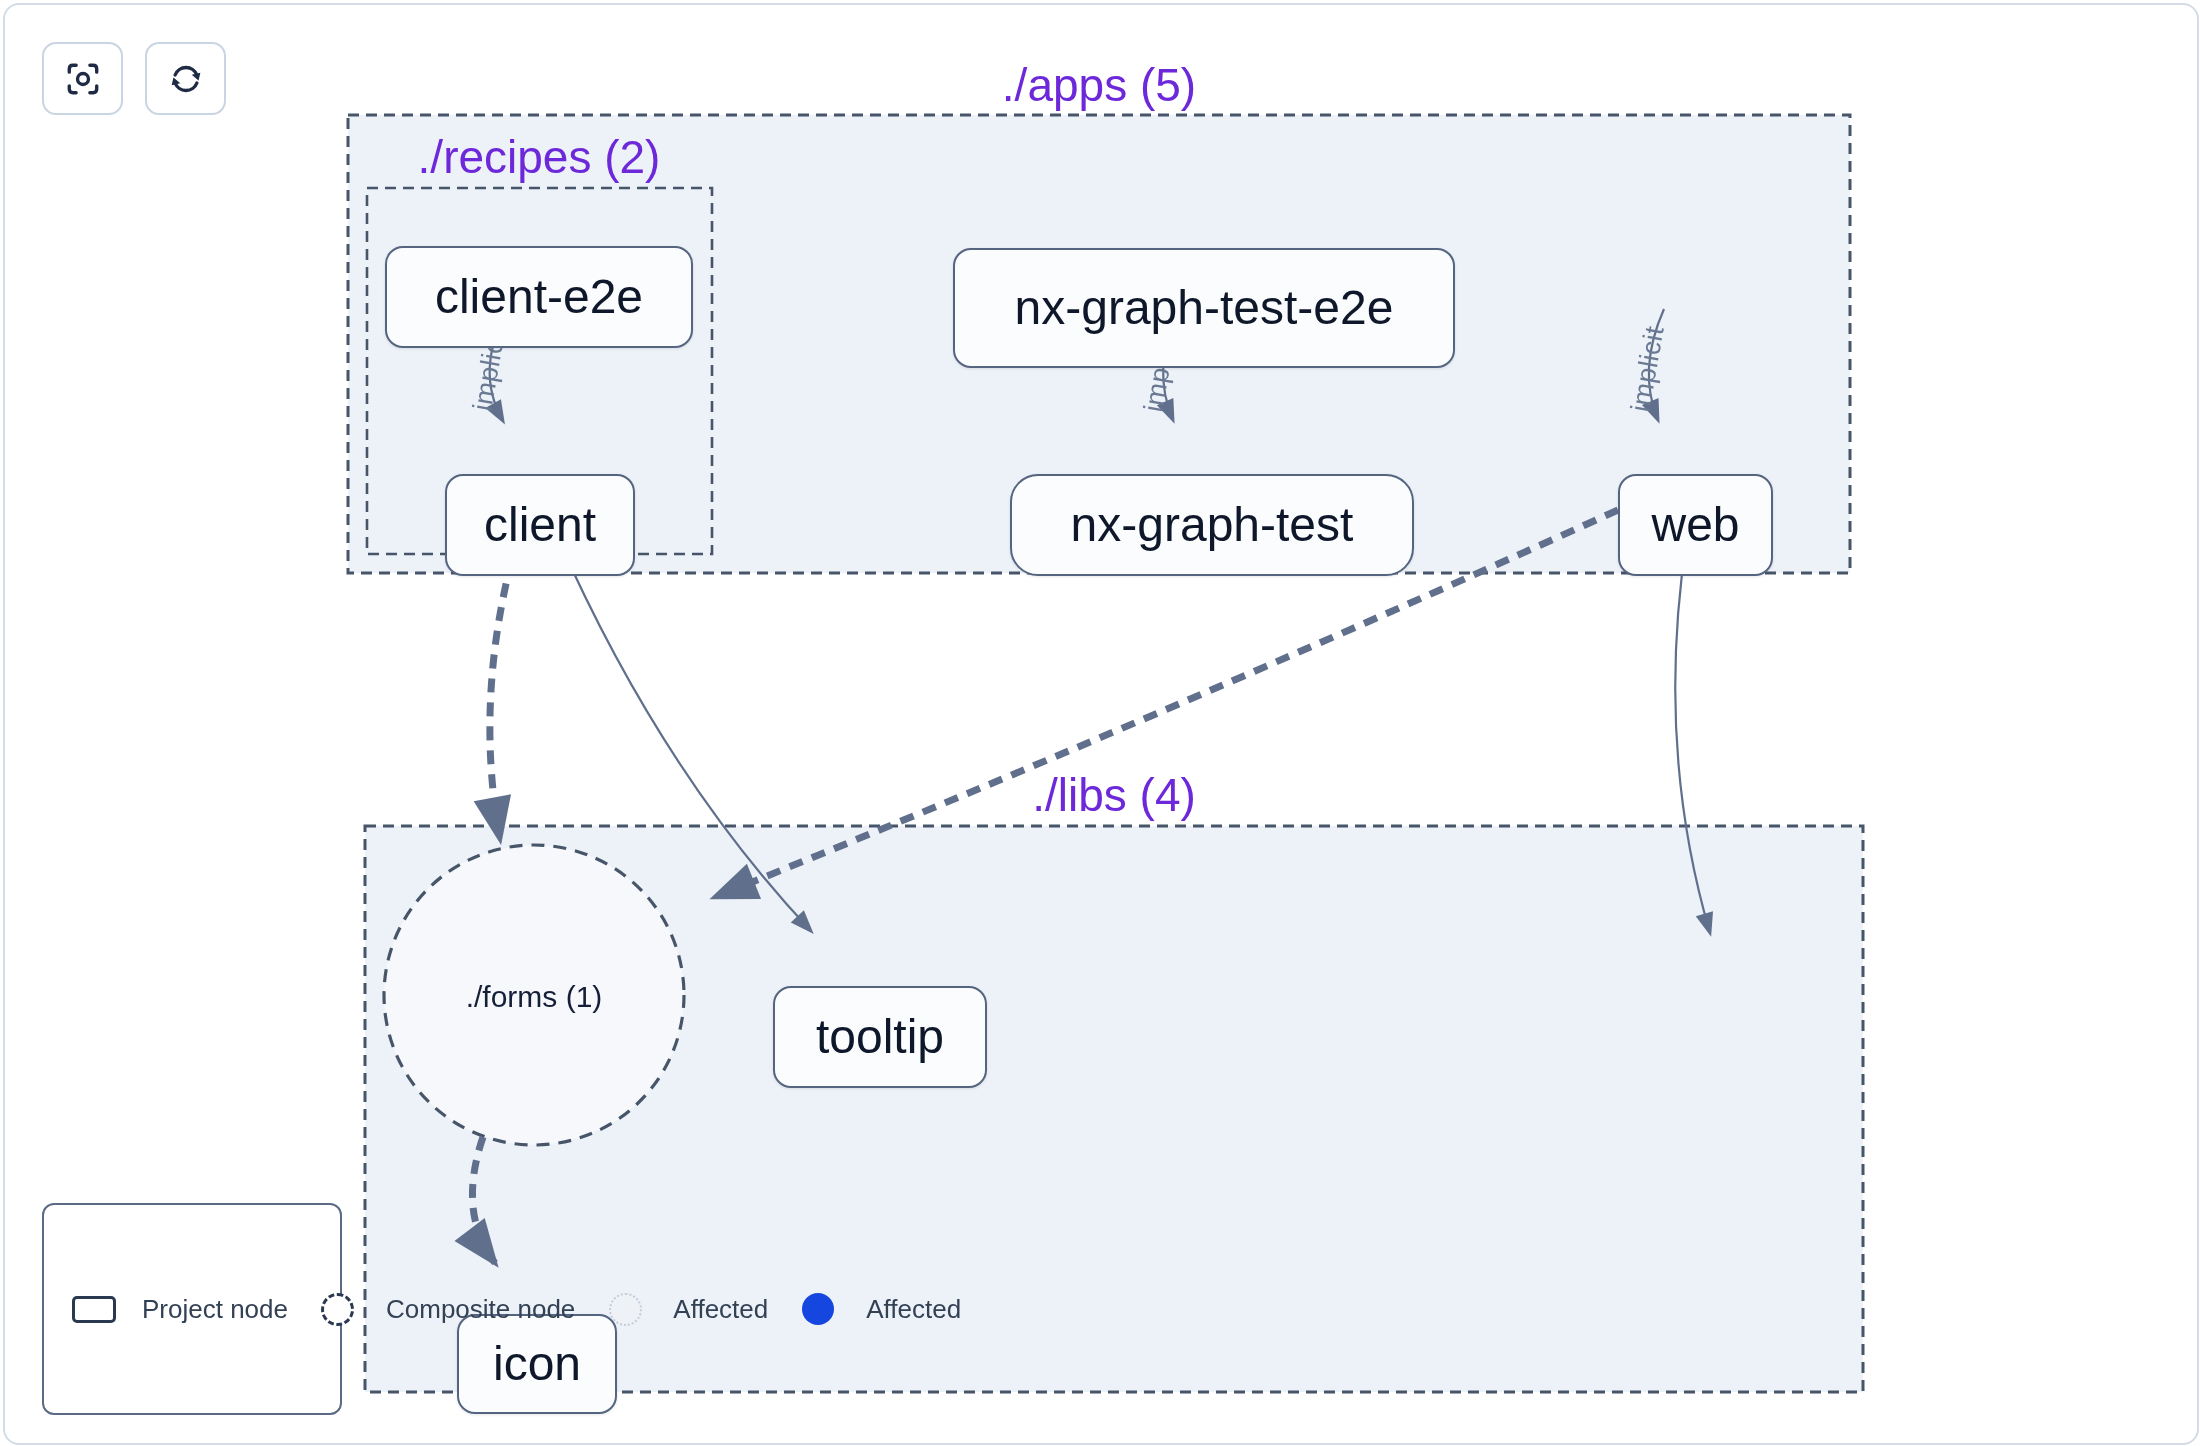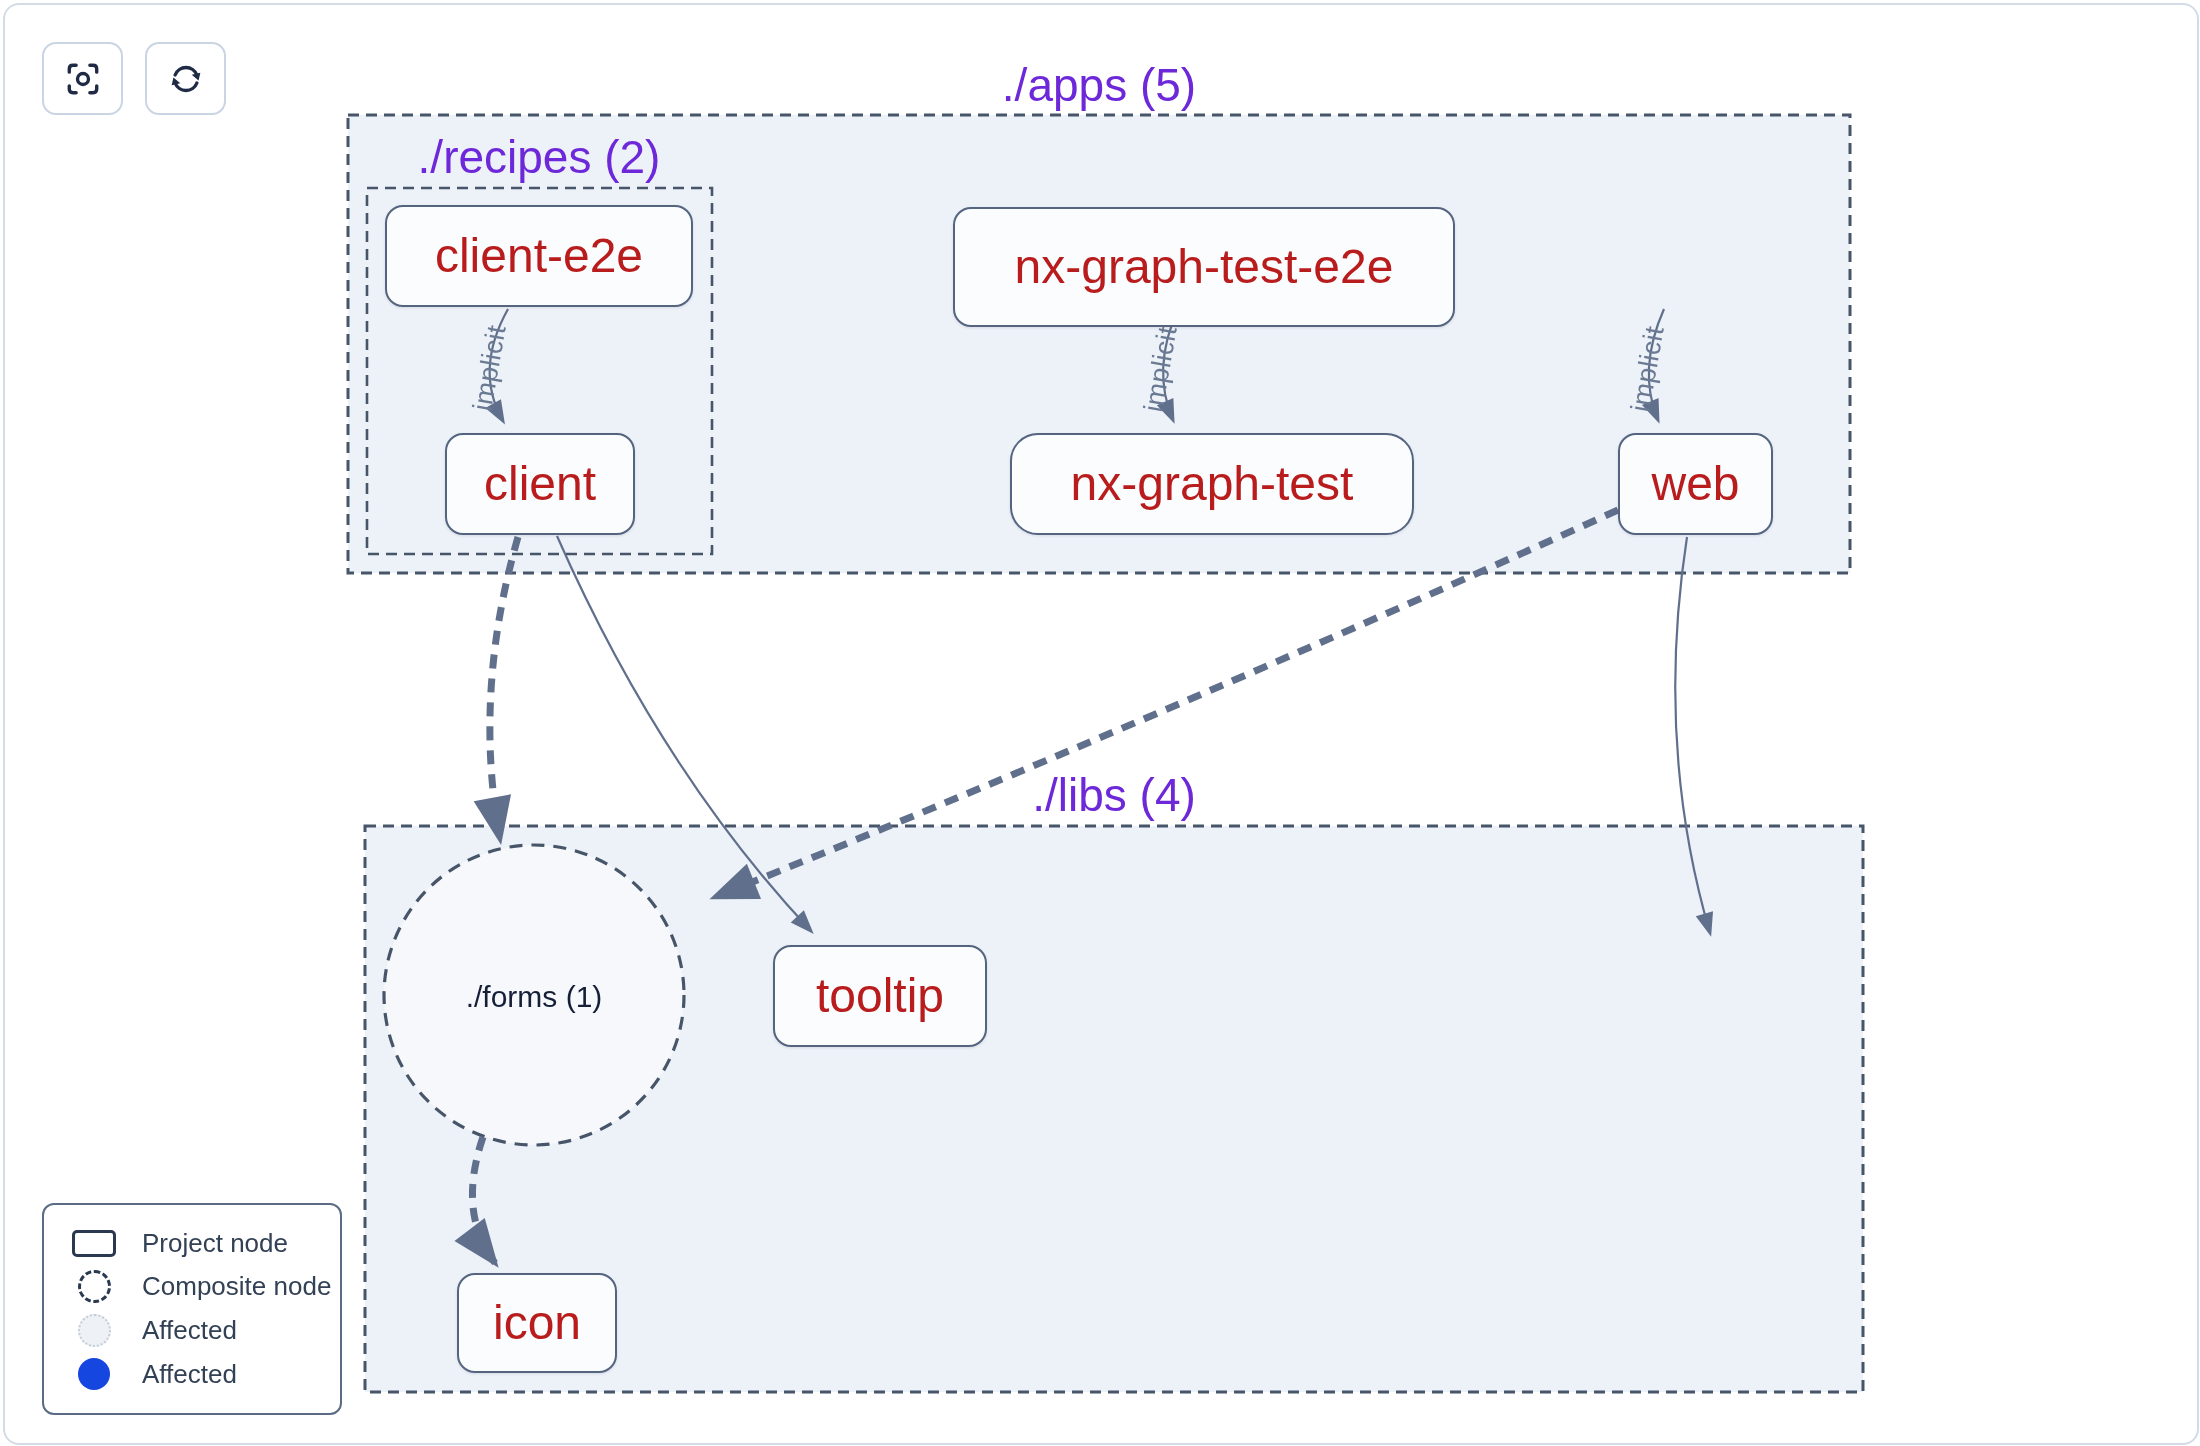--- a/index.html
+++ b/index.html
@@ -10,23 +10,23 @@
   .canvas{
     position:absolute;left:3px;top:3px;width:2192px;height:1438px;
     background:#ffffff;border:2px solid #d3dce6;border-radius:16px;
   }
   svg.graph{position:absolute;left:0;top:0;width:2200px;height:1446px;}
 
   
   .node{
     position:absolute;display:flex;align-items:center;justify-content:center;
     background:#fafcfe;border:2px solid #556580;border-radius:18px;
-    color:#b91c1c;font-size:48px;line-height:1;
+    color:#0f172a;font-size:48px;line-height:1;
     box-shadow:0 1px 3px rgba(15,23,42,.10);
-    box-sizing:border-box;white-space:nowrap;
+    box-sizing:border-box;white-space:nowrap;margin-top:41px;
   }
 
   
   .group-label{
     position:absolute;transform:translateX(-50%);
     color:#6d28d9;font-size:46px;line-height:1.15;white-space:nowrap;
   }
   .forms-label{
     position:absolute;transform:translate(-50%,-50%);
     color:#161f38;font-size:30px;white-space:nowrap;
@@ -42,21 +42,21 @@
     width:81px;height:73px;background:#ffffff;border:2px solid #c9d5e3;
     border-radius:14px;display:flex;align-items:center;justify-content:center;
     box-sizing:border-box;padding:0;cursor:pointer;
   }
   .tool-btn svg{display:block;}
 
   
   .legend{
     position:absolute;left:37px;top:1198px;width:300px;height:212px;
     background:#ffffff;border:2px solid #5b6b85;border-radius:12px;
-    box-sizing:border-box;display:flex;flex-direction:column;justify-content:space-evenly;
+    box-sizing:border-box;display:flex;flex-direction:row;justify-content:space-evenly;
     padding:12px 0;
   }
   .legend-row{display:flex;align-items:center;padding-left:24px;}
   .legend-swatch-box{width:52px;display:flex;align-items:center;justify-content:center;}
   .legend-label{margin-left:22px;color:#334155;font-size:26px;white-space:nowrap;}
   .sw-project{width:44px;height:27px;border:3px solid #2a3850;border-radius:5px;background:#fff;box-sizing:border-box;}
   .sw-composite{width:33px;height:33px;border:3px dashed #2a3850;border-radius:50%;background:#fff;box-sizing:border-box;}
   .sw-affected{width:33px;height:33px;border:2px dotted #c3cdd9;border-radius:50%;background:#eef1f6;box-sizing:border-box;}
   .sw-touched{width:32px;height:32px;border-radius:50%;background:#1546e0;}
 </style>

